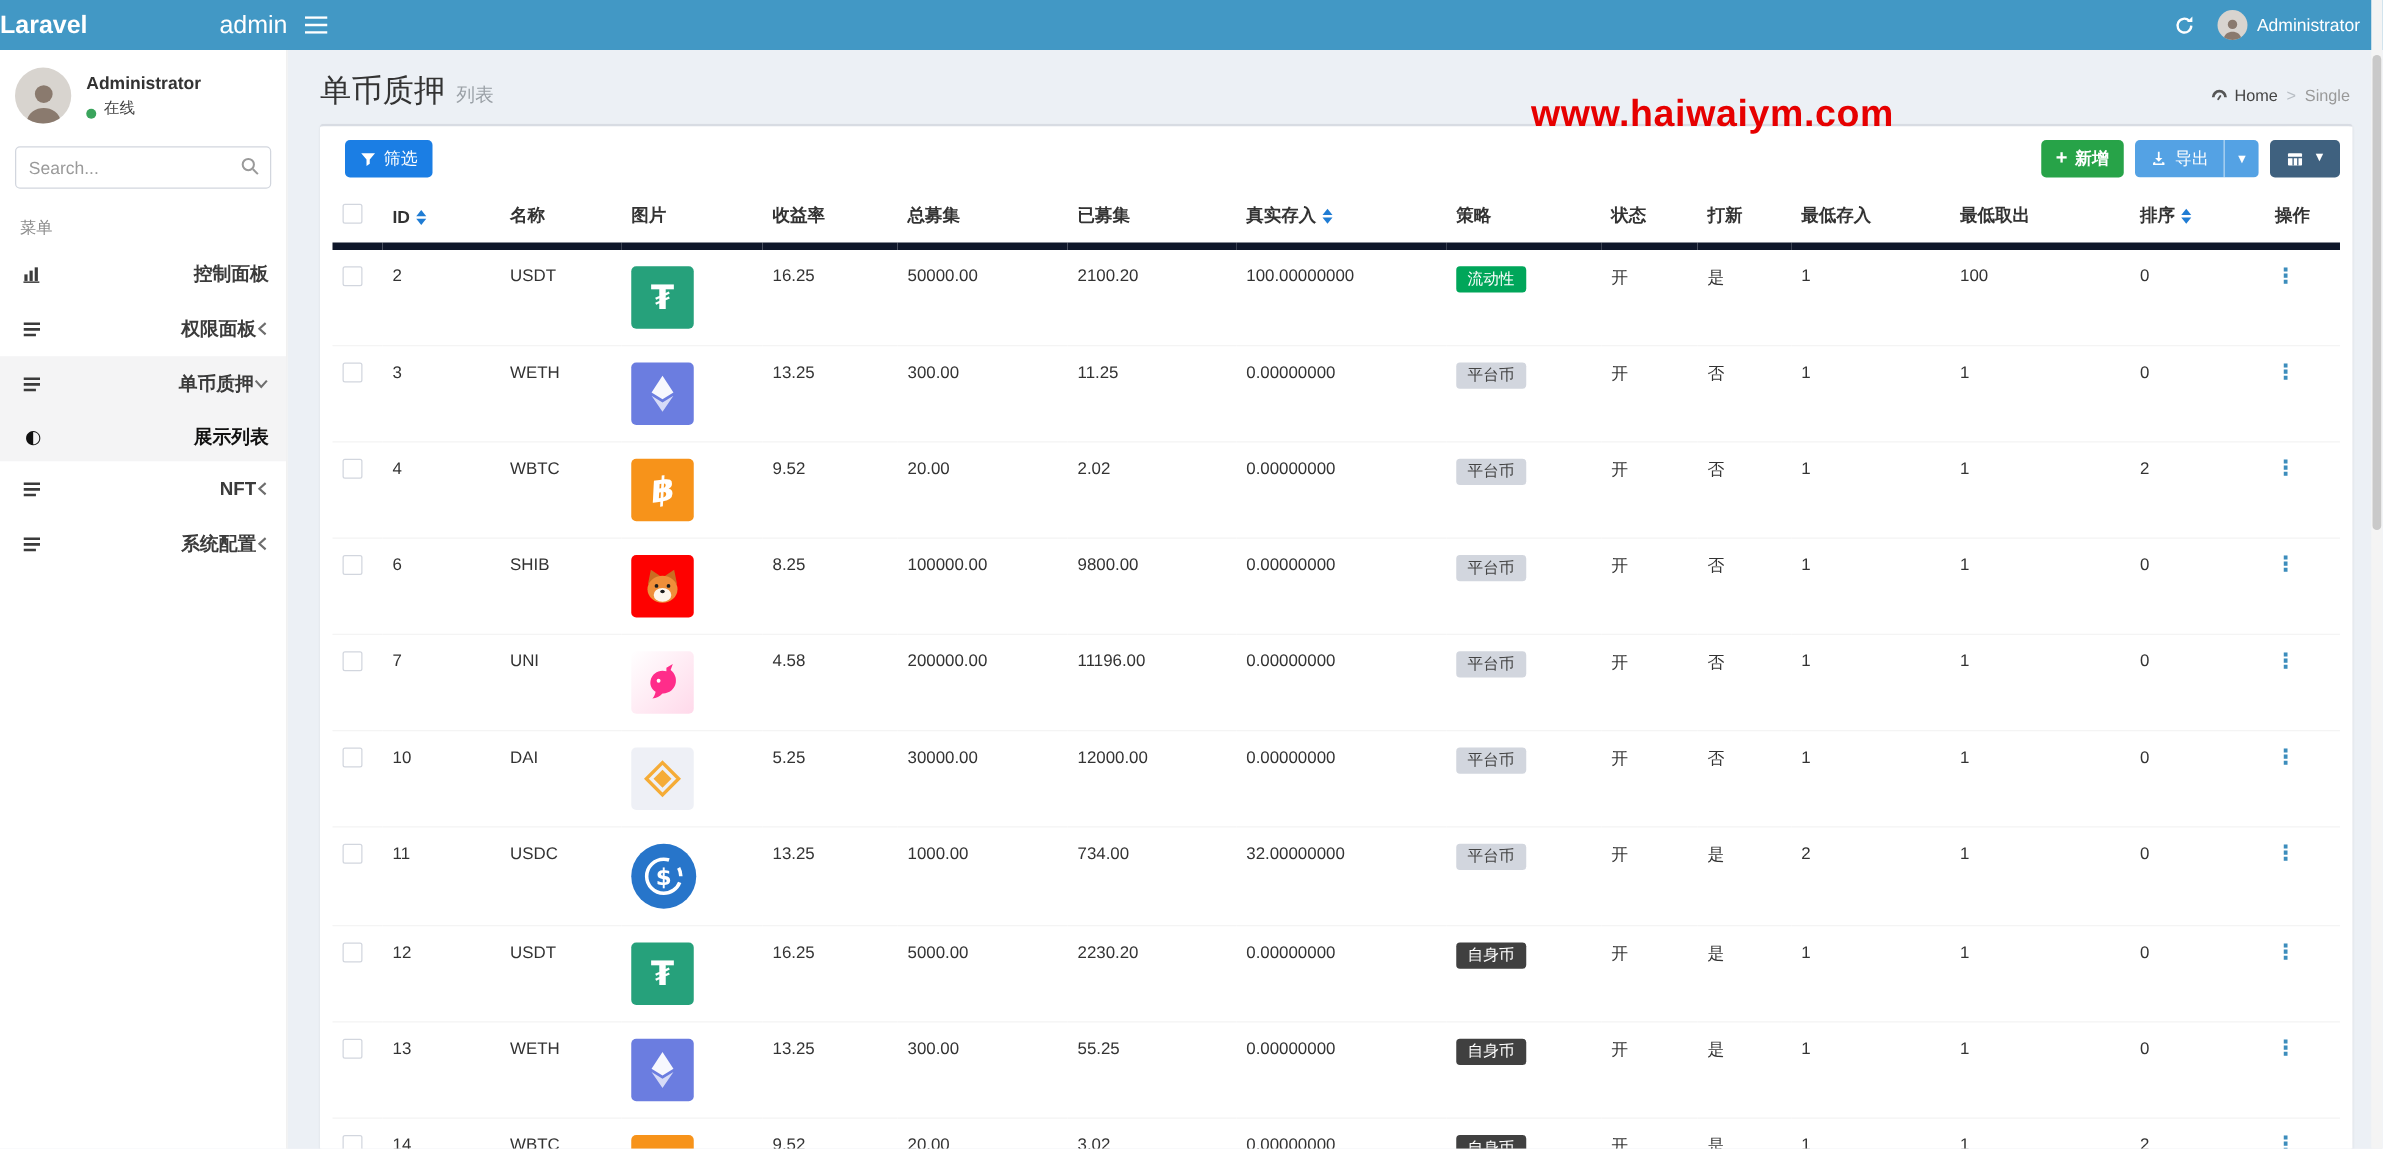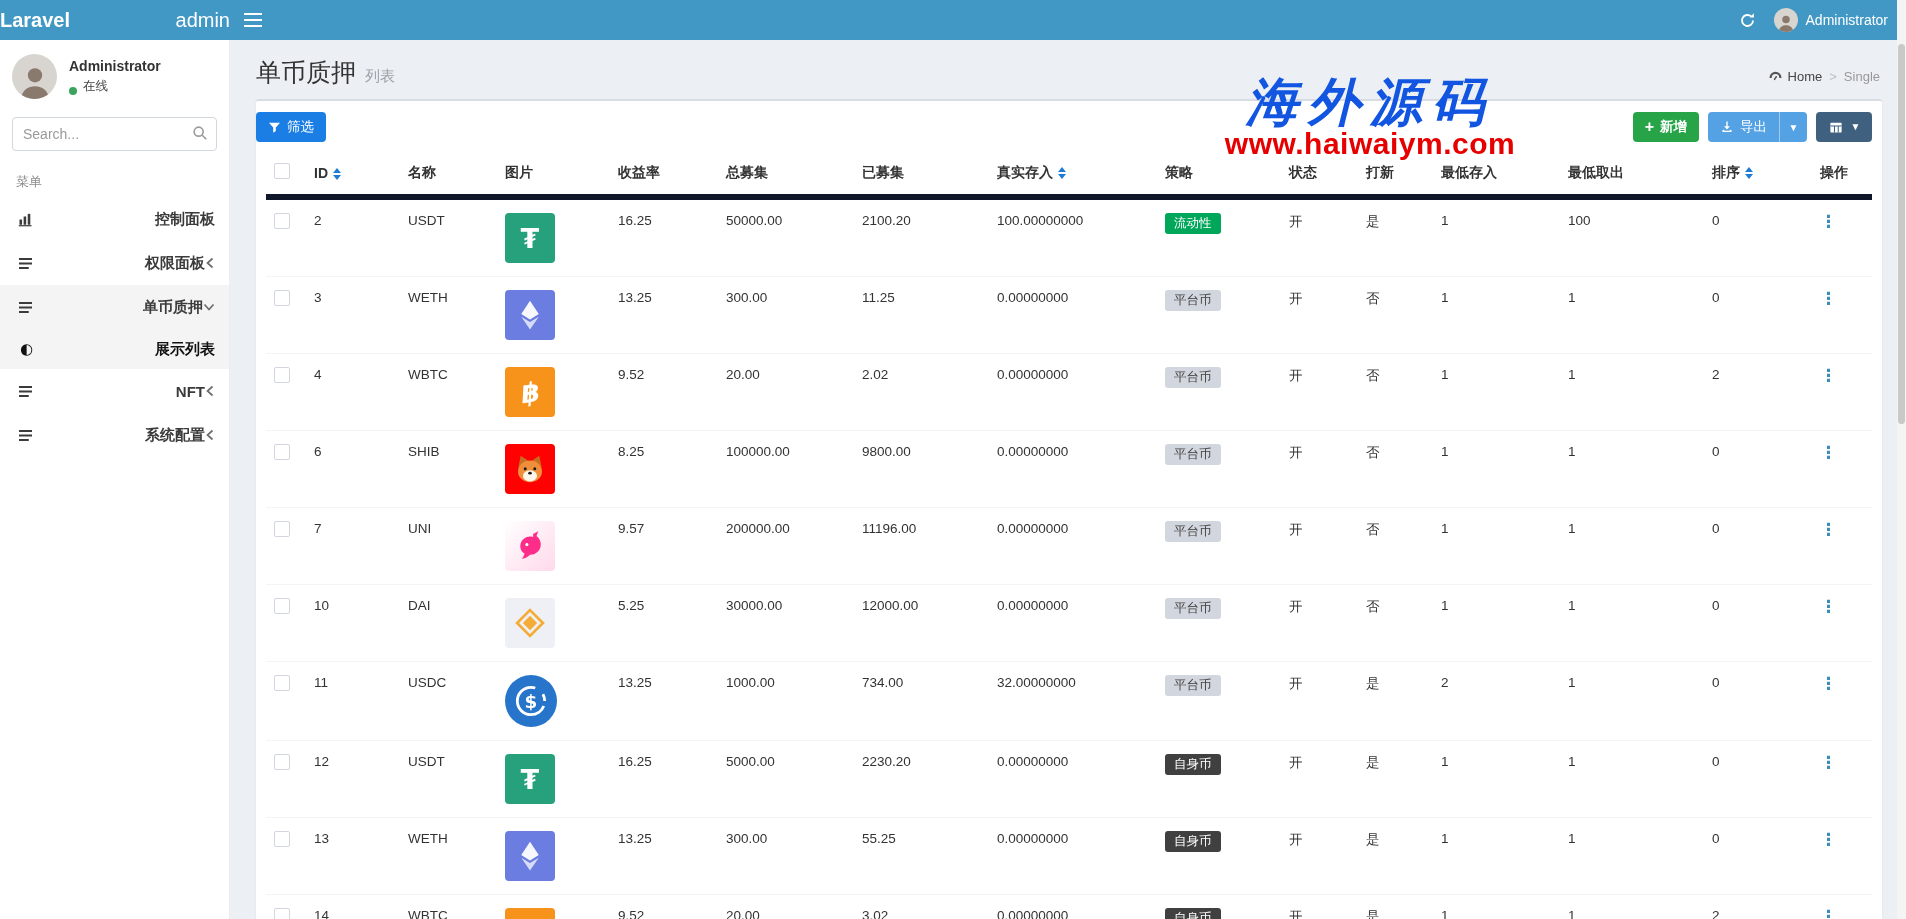--- a/index.html
+++ b/index.html
@@ -50,21 +50,21 @@
   .content-header { display:flex; align-items:flex-end; padding:16px 26px 10px 26px; }
   .page-title { font-size:25px; font-weight:500; color:#333; }
   .page-subtitle { font-size:15px; color:#9aa0a6; margin-left:9px; padding-bottom:3px; }
   .breadcrumb { margin-left:auto; display:flex; align-items:center; gap:7px; font-size:13px; padding-bottom:5px; }
   .breadcrumb .home { color:#444; cursor:pointer; display:flex; align-items:center; gap:5px; }
   .breadcrumb .sep { color:#b8bec4; }
   .breadcrumb .current { color:#999; }
   
   .box { margin:0 24px 0 26px; background:#fff; border-top:2px solid #d8dce3; border-radius:3px;
     box-shadow:0 1px 2px rgba(0,0,0,.08); min-height:860px; position:relative; }
-  .box-toolbar { display:flex; align-items:flex-end; padding:11px 10px 9px 0; }
+  .box-toolbar { display:flex; align-items:flex-end; padding:11px 10px 9px 20px; }
   .btn { display:inline-flex; align-items:center; gap:6px; height:30px; padding:0 12px;
     border:none; border-radius:4px; font-size:13.5px; color:#fff; cursor:pointer;
     font-family:"Liberation Sans","DejaVu Sans",sans-serif; }
   .btn-filter { background:#1b7ee4; }
   .toolbar-right { margin-left:auto; display:flex; align-items:center; gap:9px; }
   .btn-add { background:#27a348; font-weight:600; }
   .btn-add .plus { font-size:16px; font-weight:700; line-height:1; }
   .split { display:inline-flex; border-radius:4px; overflow:hidden; }
   .split .main { background:#54a2e4; border-radius:0; }
   .split .caret-part { background:#54a2e4; width:28px; display:flex; align-items:center; justify-content:center;
@@ -457,21 +457,21 @@
               <td><span>7</span></td>
               <td><span>UNI</span></td>
               <td class="iconcell">
                 <div class="coin" style="background: linear-gradient(135deg, rgb(255, 255, 255) 0%, rgb(255, 217, 234) 100%);">
                   <svg width="34" height="34" viewBox="0 0 24 24" fill="#ff2d8a">
                     <path d="M14.2 3.6l3.6-2.1-1.2 3.5c2.2 1.7 3.4 4.4 2.9 7.2-.6 3.6-3.9 6.2-7.5 6-1.5 1.6-3.4 2.6-5.7 2.9 1-1.2 1.6-2.5 1.8-3.9-2.3-1.4-3.4-3.9-2.8-6.5.7-3.2 3.5-5.4 6.7-5.4.7 0 1.5.1 2.2.3z"></path>
                     <circle cx="9.8" cy="11" r="1.1" fill="#fff"></circle>
                   </svg>
                 </div>
               </td>
-              <td><span>9.57</span></td>
+              <td><span>4.58</span></td>
               <td><span>200000.00</span></td>
               <td><span>11196.00</span></td>
               <td><span>0.00000000</span></td>
               <td><span class="badge default">平台币</span></td>
               <td><span>开</span></td>
               <td><span>否</span></td>
               <td><span>1</span></td>
               <td><span>1</span></td>
               <td><span>0</span></td>
               <td><span class="action-dots">⋮</span></td>
@@ -590,19 +590,18 @@
               <td><span>2</span></td>
               <td><span class="action-dots">⋮</span></td>
             </tr>
           </tbody>
       </table>
     </div>
   </div>
 </div>
 
 <div class="watermark">
-  <div class="wm1" style="color: rgb(17, 85, 224);">海外源码</div>
   <div class="wm2" style="color: rgb(230, 0, 0);">www.haiwaiym.com</div>
 </div>
 
 <div class="scrollbar-track">
   <div class="scrollbar-thumb"></div>
 </div>
 
 </body></html>

